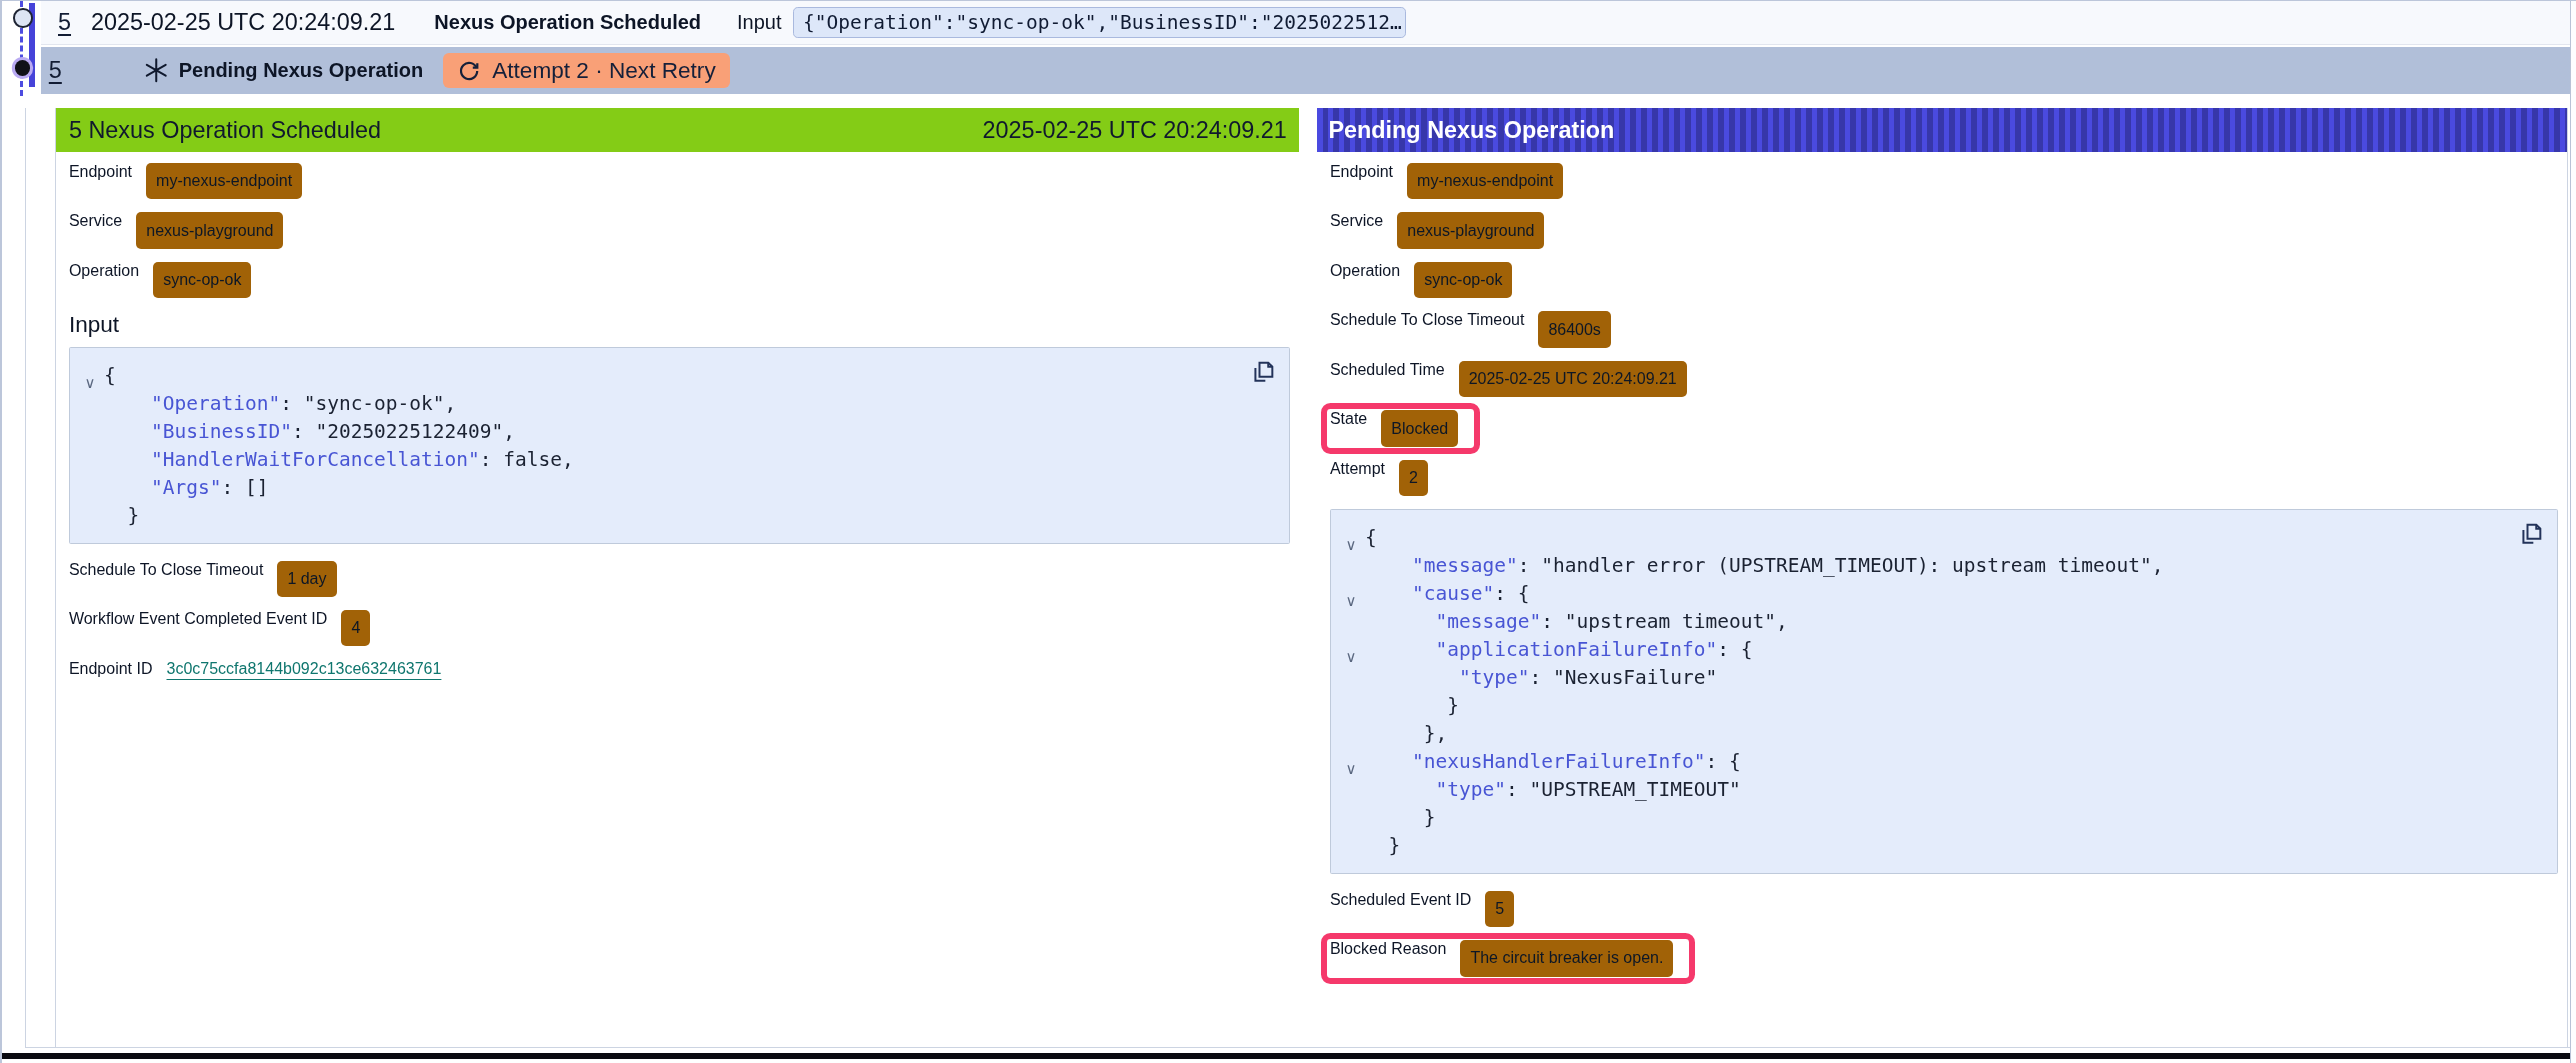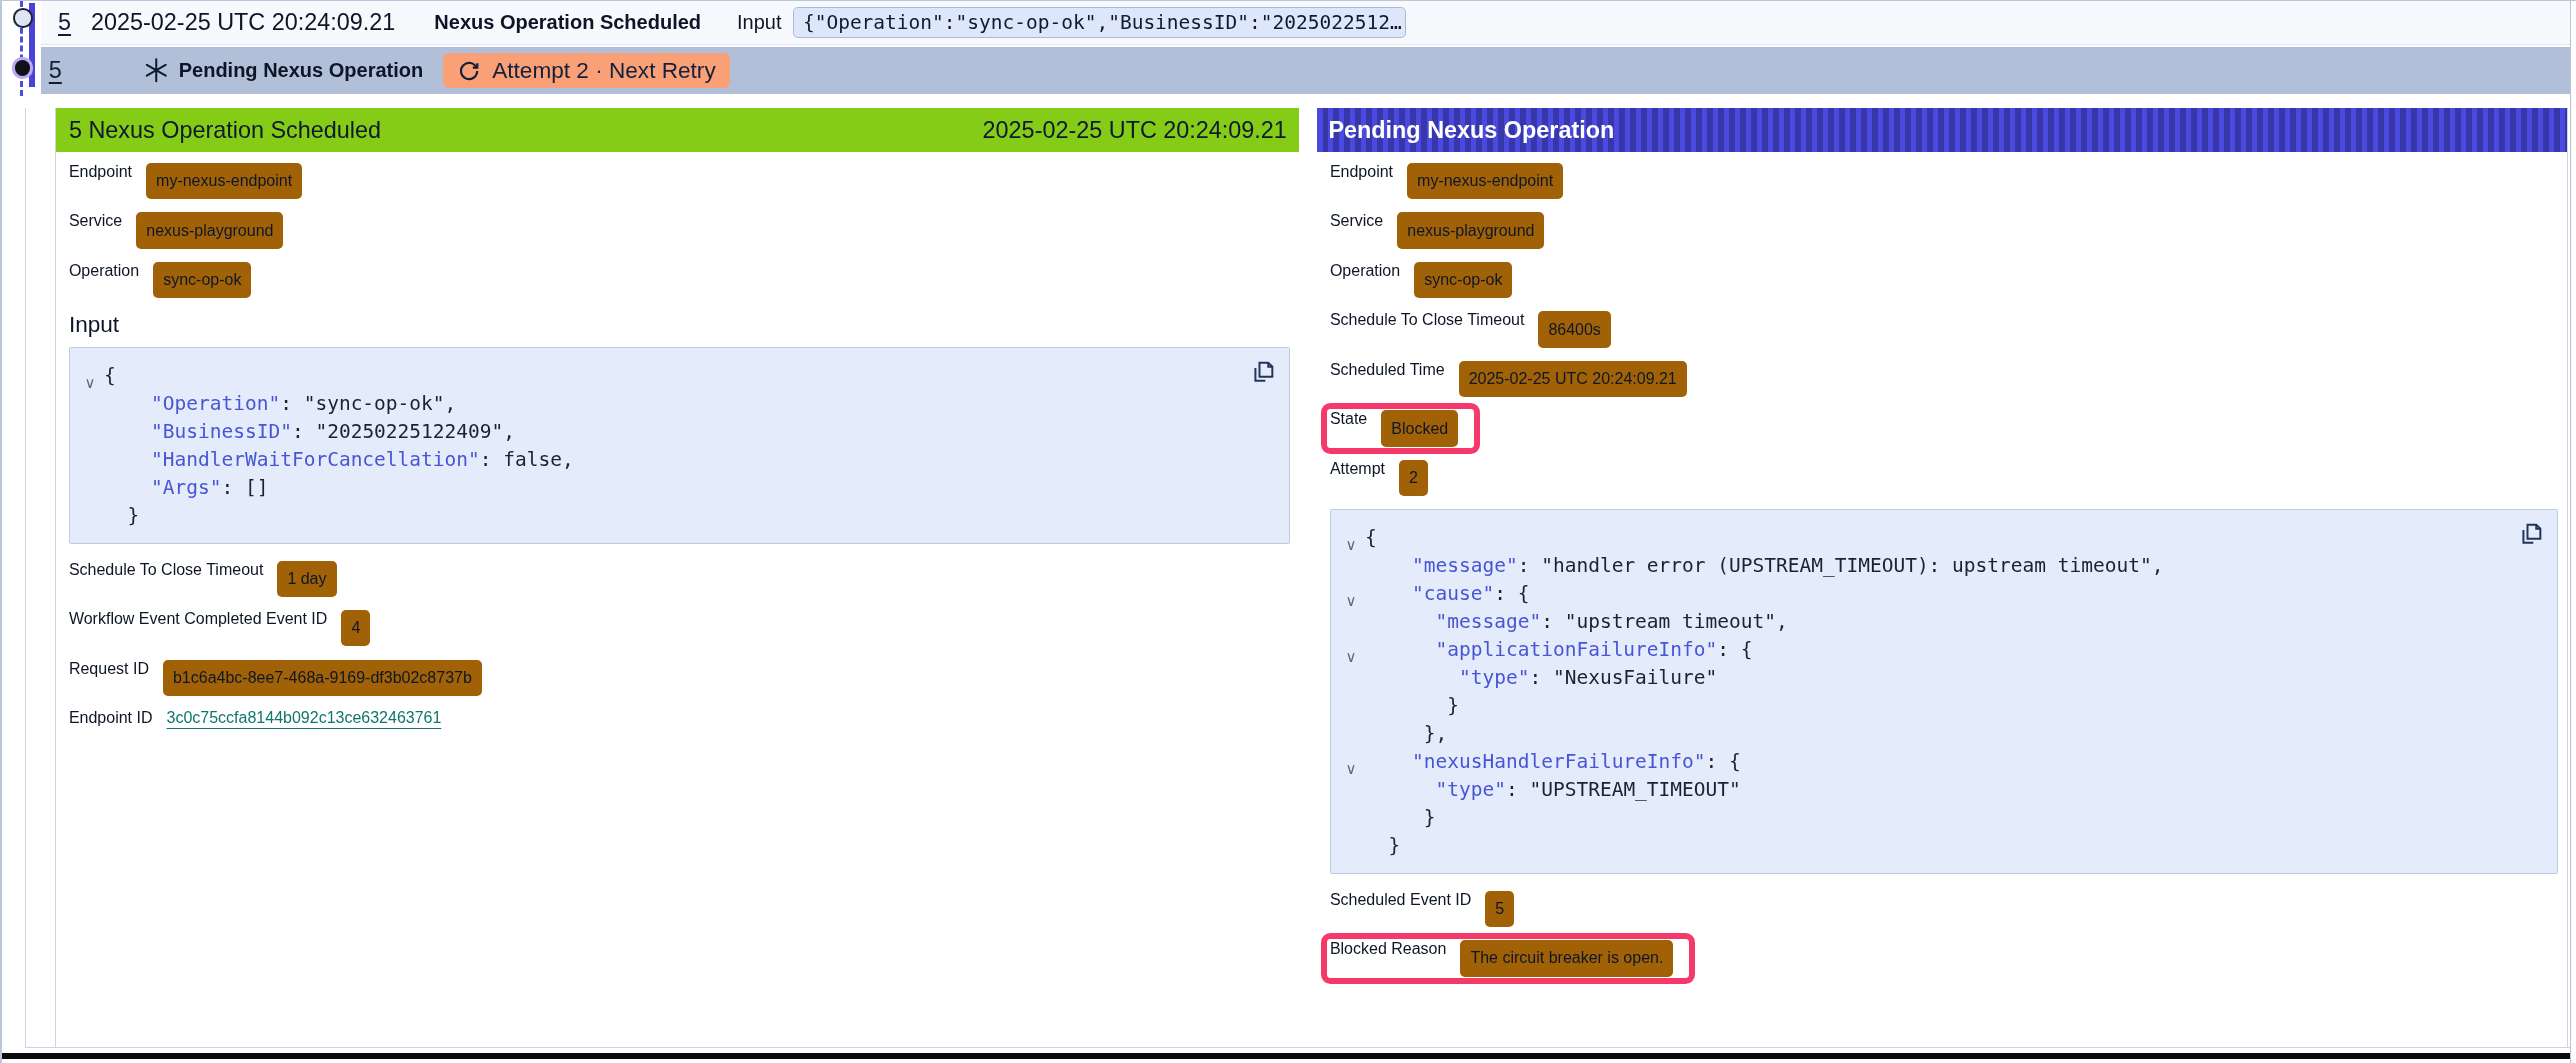--- a/index.html
+++ b/index.html
@@ -154,24 +154,20 @@
           </div>
           <div class="frow">
             <span class="flabel">Schedule To Close Timeout</span>
             <span class="fbadge">1 day</span>
           </div>
           <div class="frow">
             <span class="flabel">Workflow Event Completed Event ID</span>
             <span class="fbadge">4</span>
           </div>
           <div class="frow">
-            <span class="flabel">Request ID</span>
-            <span class="fbadge">b1c6a4bc-8ee7-468a-9169-df3b02c8737b</span>
-          </div>
-          <div class="frow">
             <span class="flabel">Endpoint ID</span>
             <a class="flink">3c0c75ccfa8144b092c13ce632463761</a>
           </div>
         </div>
     </section>
 
     <section class="panel right">
       <header class="rp-header">
         <span>Pending Nexus Operation</span>
       </header>

